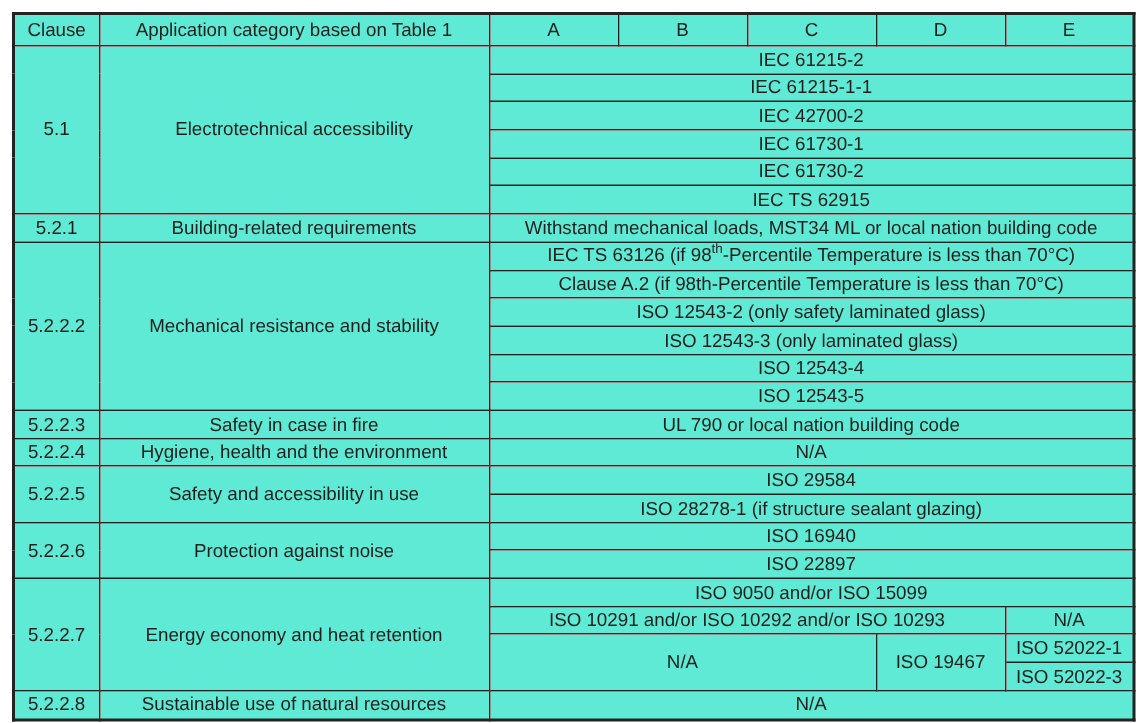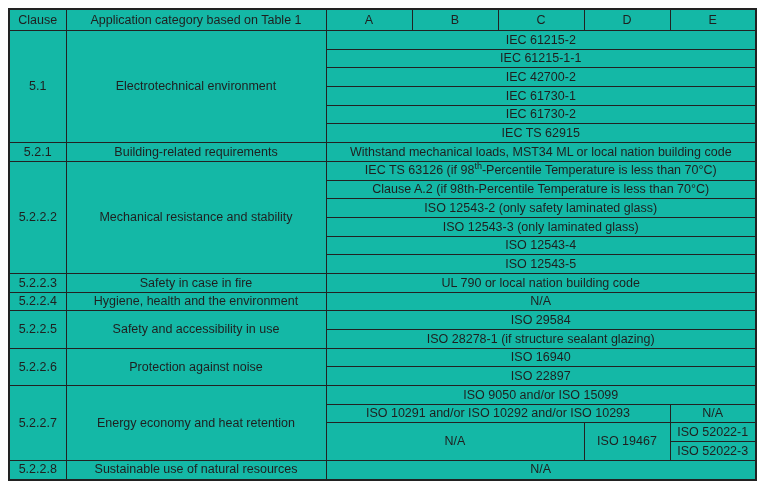--- a/index.html
+++ b/index.html
@@ -29,21 +29,21 @@
   table.std-table td {
     border: 1px solid #222222;
     font-size: 12.5px;
     font-weight: normal;
     line-height: 1.15;
     height: 17.7px;
     padding: 0 4px;
     white-space: nowrap;
     overflow: hidden;
     color: #1f1f1f;
-    background: #14b8a6;
+    background: #5eead4;
   }
   table.std-table thead th { height: 20px; }
   .c-center { text-align: center; }
   .c-left   { text-align: center; }
   
   .sep { border-left: 2px solid #222222; }
   sup.sup-th {
     font-size: 9px;
     line-height: 0;
     vertical-align: super;
@@ -73,21 +73,21 @@
         <th class="c-center">C</th>
         <th class="c-center">D</th>
         <th class="c-center">E</th>
       </tr>
     </thead>
 
     <tbody>
 
       <tr>
         <td class="c-center" rowspan="6">5.1</td>
-        <td class="c-left" rowspan="6">Electrotechnical environment</td>
+        <td class="c-left" rowspan="6">Electrotechnical accessibility</td>
         <td class="c-left sep" colspan="5">IEC 61215-2</td>
       </tr>
       <tr>
           <td class="c-left sep" colspan="5">IEC 61215-1-1</td>
         </tr>
       <tr>
           <td class="c-left sep" colspan="5">IEC 42700-2</td>
         </tr>
       <tr>
           <td class="c-left sep" colspan="5">IEC 61730-1</td>

